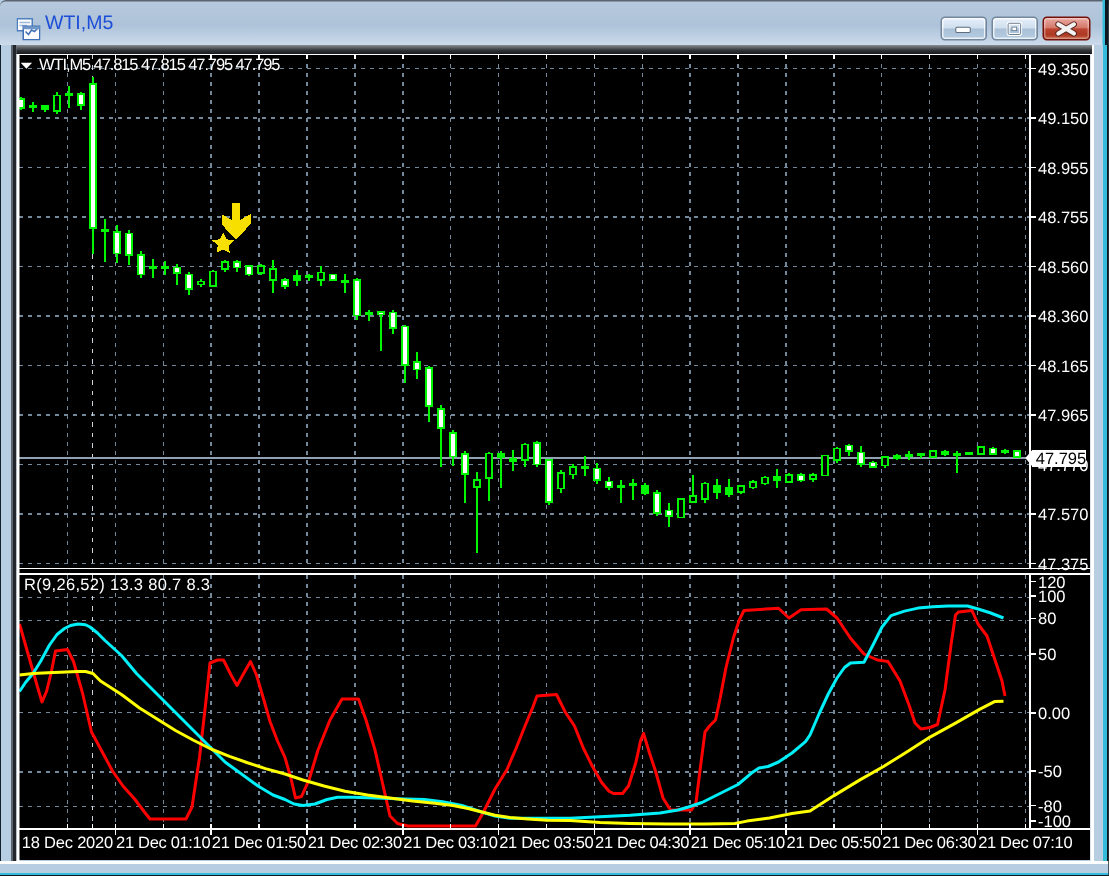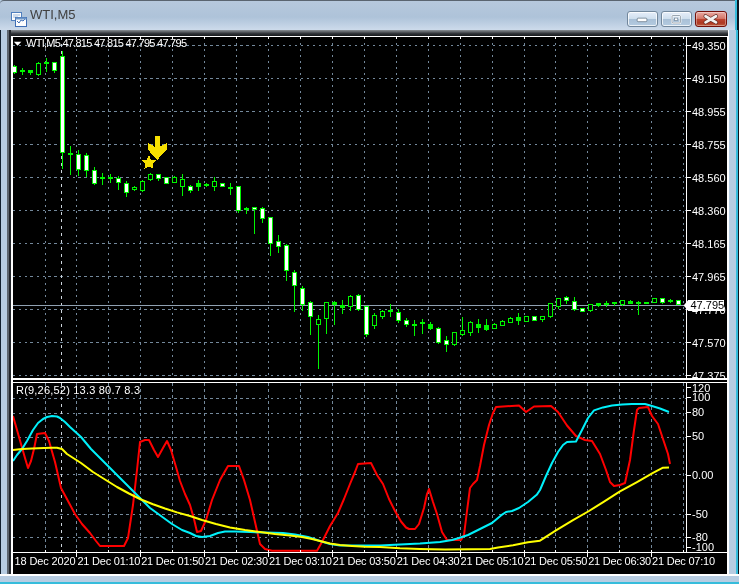--- a/index.html
+++ b/index.html
@@ -2,21 +2,21 @@
 <html><head><meta charset="utf-8"><style>
 html,body{margin:0;padding:0;width:739px;height:584px;overflow:hidden;background:#000;}
 *{box-sizing:border-box;font-family:"Liberation Sans",sans-serif;}
 #win{position:relative;width:739px;height:584px;background:#b7cde2;}
 #titlebar{position:absolute;left:0;top:0;width:100%;height:30px;
  background:linear-gradient(#b6c8dd 0%,#aec3d9 55%,#bbcde1 75%,#cddbeb 100%);
  border-top:1px solid #5a6470;border-radius:4px 4px 0 0;}
 #tshadow{position:absolute;left:11px;top:30px;width:717px;height:5.5px;
  background:linear-gradient(#8a8f94,#303338 60%,#17191c 100%);}
 #ticon{position:absolute;left:11px;top:12px;width:16px;height:15px;}
-#ttext{position:absolute;left:30px;top:7px;font-size:13px;color:#404040;}
+#ttext{position:absolute;left:30px;top:7px;font-size:13px;color:#1d4ed8;}
 .btn{position:absolute;top:10.5px;height:16.5px;width:30.5px;border-radius:3px;}
 .btn.std{border:1px solid #72879c;background:linear-gradient(#e6eefa 0%,#cfdfee 48%,#a9c0d7 52%,#b4cbe1 100%);
  box-shadow:inset 0 0 0 1px rgba(255,255,255,.75);}
 #bmin{left:627px;} #bres{left:661px;}
 #bclose{left:695px;width:31.5px;border:1px solid #73100a;
  background:linear-gradient(#e9aaa2 0%,#d5786a 46%,#bc4430 52%,#ad3823 78%,#c15e40 100%);
  box-shadow:inset 0 0 0 1px rgba(255,255,255,.35);}
 svg.glyph{position:absolute;left:0;top:0;width:100%;height:100%;}
 #chart{position:absolute;left:0;top:0;}
 

